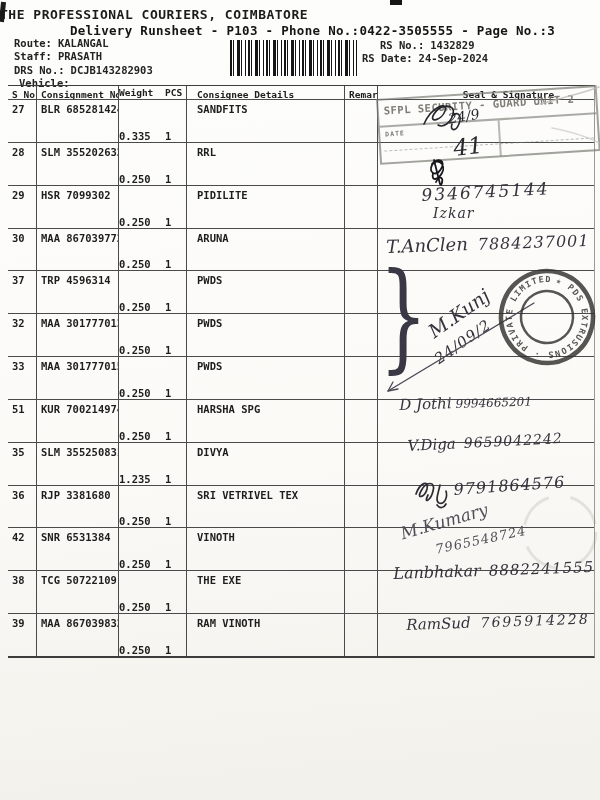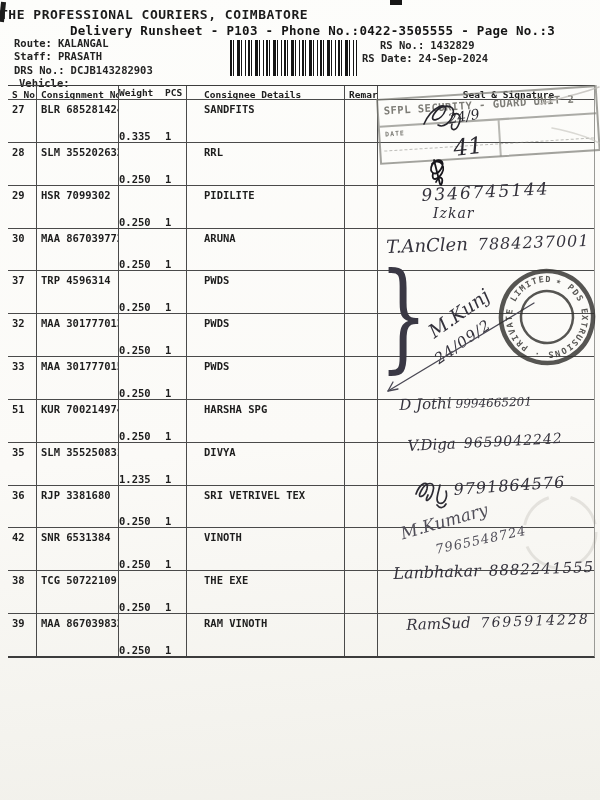--- a/index.html
+++ b/index.html
@@ -30,21 +30,21 @@
           border-right:1px solid #9a9a96;}
   .thead{display:flex;height:13px;font-size:9.5px;font-weight:bold;color:#202020;line-height:12px;}
   .trow{display:flex;height:41.85px;border-top:1px solid #4a4a4a;
         font-size:10.5px;font-weight:bold;color:#1d1d1d;}
   .c{box-sizing:border-box;border-left:1px solid #4a4a4a;padding:3px 0 0 4px;overflow:hidden;white-space:nowrap;}
   .c.sno{width:28px;border-left:none;}
   .c.consign{width:82px;}
   .c.wp{width:68px;display:flex;padding-left:0;align-items:flex-end;}
   .c.wp .w{width:40px;}
   .c.wp .p{flex:1;padding-left:6px;}
-  .c.consignee{width:158px;padding-left:17px;}
+  .c.consignee{width:158px;padding-left:10px;}
   .c.remarks{width:33px;}
   .c.seal{width:217px;text-align:center;padding-left:45px;}
   
   #sfpl{position:absolute;left:376px;top:99px;width:217px;height:62px;
         transform:rotate(-3.6deg);transform-origin:left top;
         border:2.5px solid rgba(128,127,121,.72);color:rgba(118,117,111,.95);}
   .sfpl-top{height:21px;border-bottom:2px solid rgba(128,127,121,.65);
         font-size:10.5px;font-weight:bold;letter-spacing:.5px;padding:4px 0 0 5px;white-space:nowrap;}
   .sfpl-bottom{position:relative;height:36px;}
   .sfpl-date{position:absolute;left:5px;top:3px;font-size:6.5px;letter-spacing:1px;font-weight:bold;}

